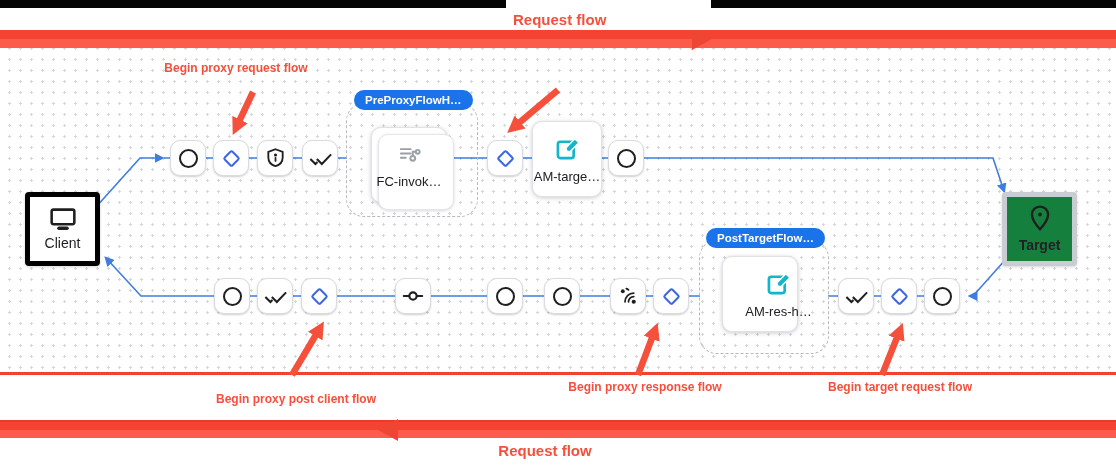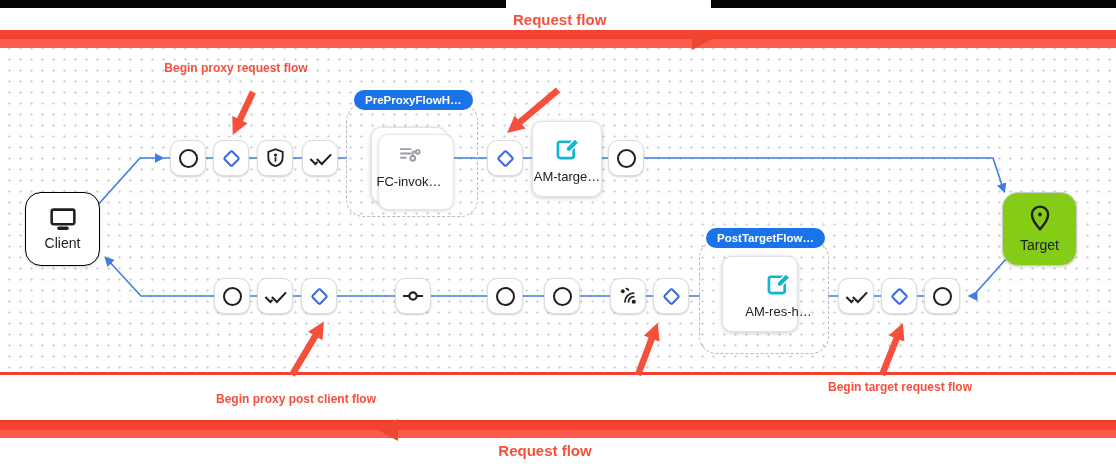--- a/index.html
+++ b/index.html
@@ -33,25 +33,25 @@
     position:absolute; z-index:6; transform:translateX(-50%);
     color:#f5503c; font-weight:bold; font-size:12px; white-space:nowrap;
   }
   
   .overlay { position:absolute; left:0; top:0; width:1116px; height:475px; pointer-events:none; }
   #flow-lines { z-index:1; }
   #red-arrows { z-index:5; }
   
   .endpoint {
     position:absolute; z-index:3; width:75px; height:74px; background:#fff;
-    border:1px solid #000000; border-radius:16px; box-shadow:0 1px 3px rgba(60,64,67,.22);
+    border:5px solid #000000; border-radius:4px; box-shadow:0 1px 3px rgba(60,64,67,.22);
     display:flex; flex-direction:column; align-items:center; justify-content:center; gap:5px;
   }
   .endpoint .ep-label { font-size:14px; color:#202124; }
-  .endpoint.gray { background:#84cc16; border-color:#c9ccd1; }
+  .endpoint.gray { background:#15803d; border-color:#c9ccd1;font-weight:bold; }
   .small-node {
     position:absolute; z-index:3; width:36px; height:36px; background:#fff;
     border:1px solid #dadce0; border-radius:10px; box-shadow:0 1px 2px rgba(60,64,67,.25);
     display:flex; align-items:center; justify-content:center;
   }
   .ring { width:19px; height:19px; border:2.4px solid #1f1f1f; border-radius:50%; }
   .diamond { width:13px; height:13px; border:2.2px solid #3b68dd; border-radius:2.5px; transform:rotate(45deg); }
   .card {
     position:absolute; z-index:3; background:#fff; border:1px solid #e0e2e5; border-radius:10px;
     box-shadow:0 1px 4px rgba(60,64,67,.28);
@@ -113,20 +113,21 @@
       <path d="M253 92 L236 128" marker-end="url(#mred)"></path>
       <path d="M558 90 L513 128" marker-end="url(#mred)"></path>
       <path d="M292 375 L320 328" marker-end="url(#mred)"></path>
       <path d="M638 375 L655 330" marker-end="url(#mred)"></path>
       <path d="M882 375 L900 330" marker-end="url(#mred)"></path>
     </g>
   </svg>
 
   <div class="anno" style="left:236px; top:61px;">Begin proxy request flow</div>
   <div class="anno" style="left:296px; top:380px;margin-top:12px;">Begin proxy post client flow</div>
+  <div class="anno" style="left:645px; top:380px;">Begin proxy response flow</div>
   <div class="anno" style="left:900px; top:380px;">Begin target request flow</div>
 
   <div class="endpoint" style="left:25px; top:192px;">
     <svg width="30" height="22" viewBox="0 0 24 19">
       <rect x="2.2" y="1.4" width="19.6" height="12.6" rx="1.6" fill="none" stroke="#1f1f1f" stroke-width="2.2"></rect>
       <path d="M8.5 17.4 h7" stroke="#1f1f1f" stroke-width="3" stroke-linecap="round" fill="none"></path>
     </svg>
     <span class="ep-label">Client</span>
   </div>
 

